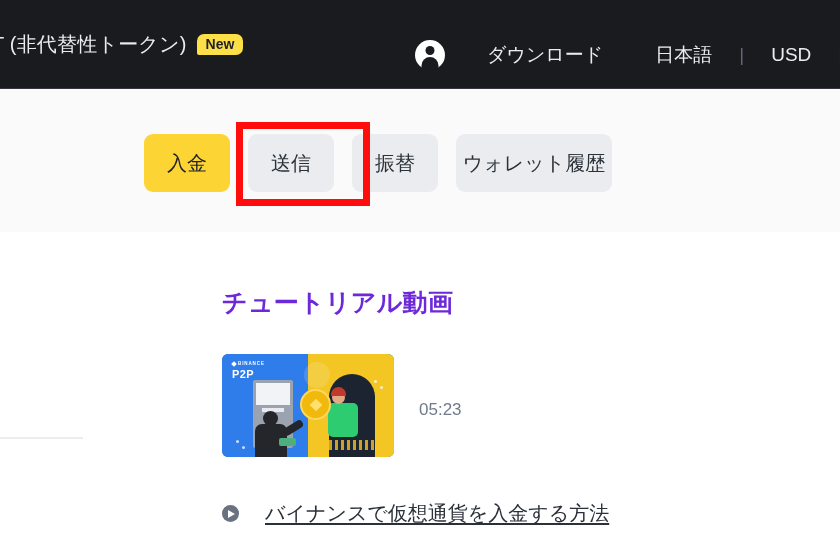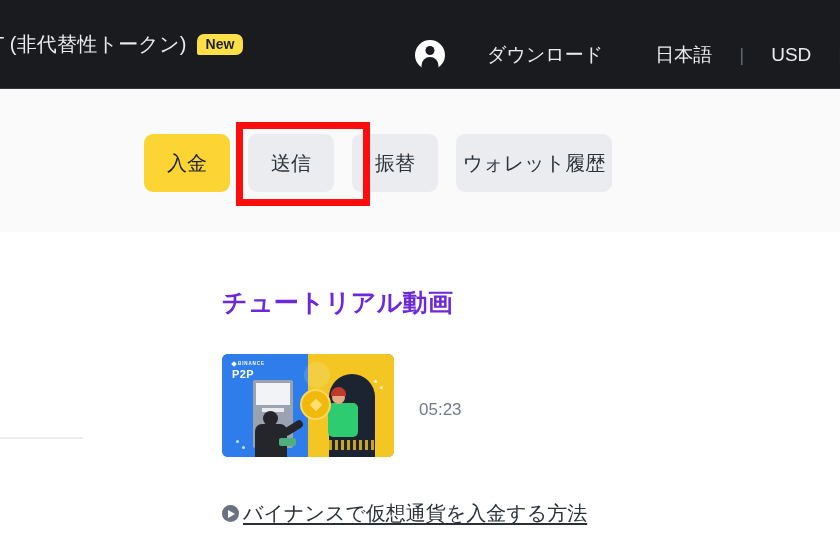--- a/index.html
+++ b/index.html
@@ -422,21 +422,21 @@
     position: absolute;
     left: 222px;
     top: 268px;
     display: flex;
     flex-direction: column;
     gap: 33px;
   }
   .link-row {
     display: flex;
     align-items: center;
-    gap: 4px;
+    gap: 26px;
     cursor: pointer;
   }
   .play-icon {
     width: 17px; height: 17px;
     border-radius: 50%;
     background: #6A7280;
     position: relative;
     flex: 0 0 auto;
   }
   .play-icon::after {

